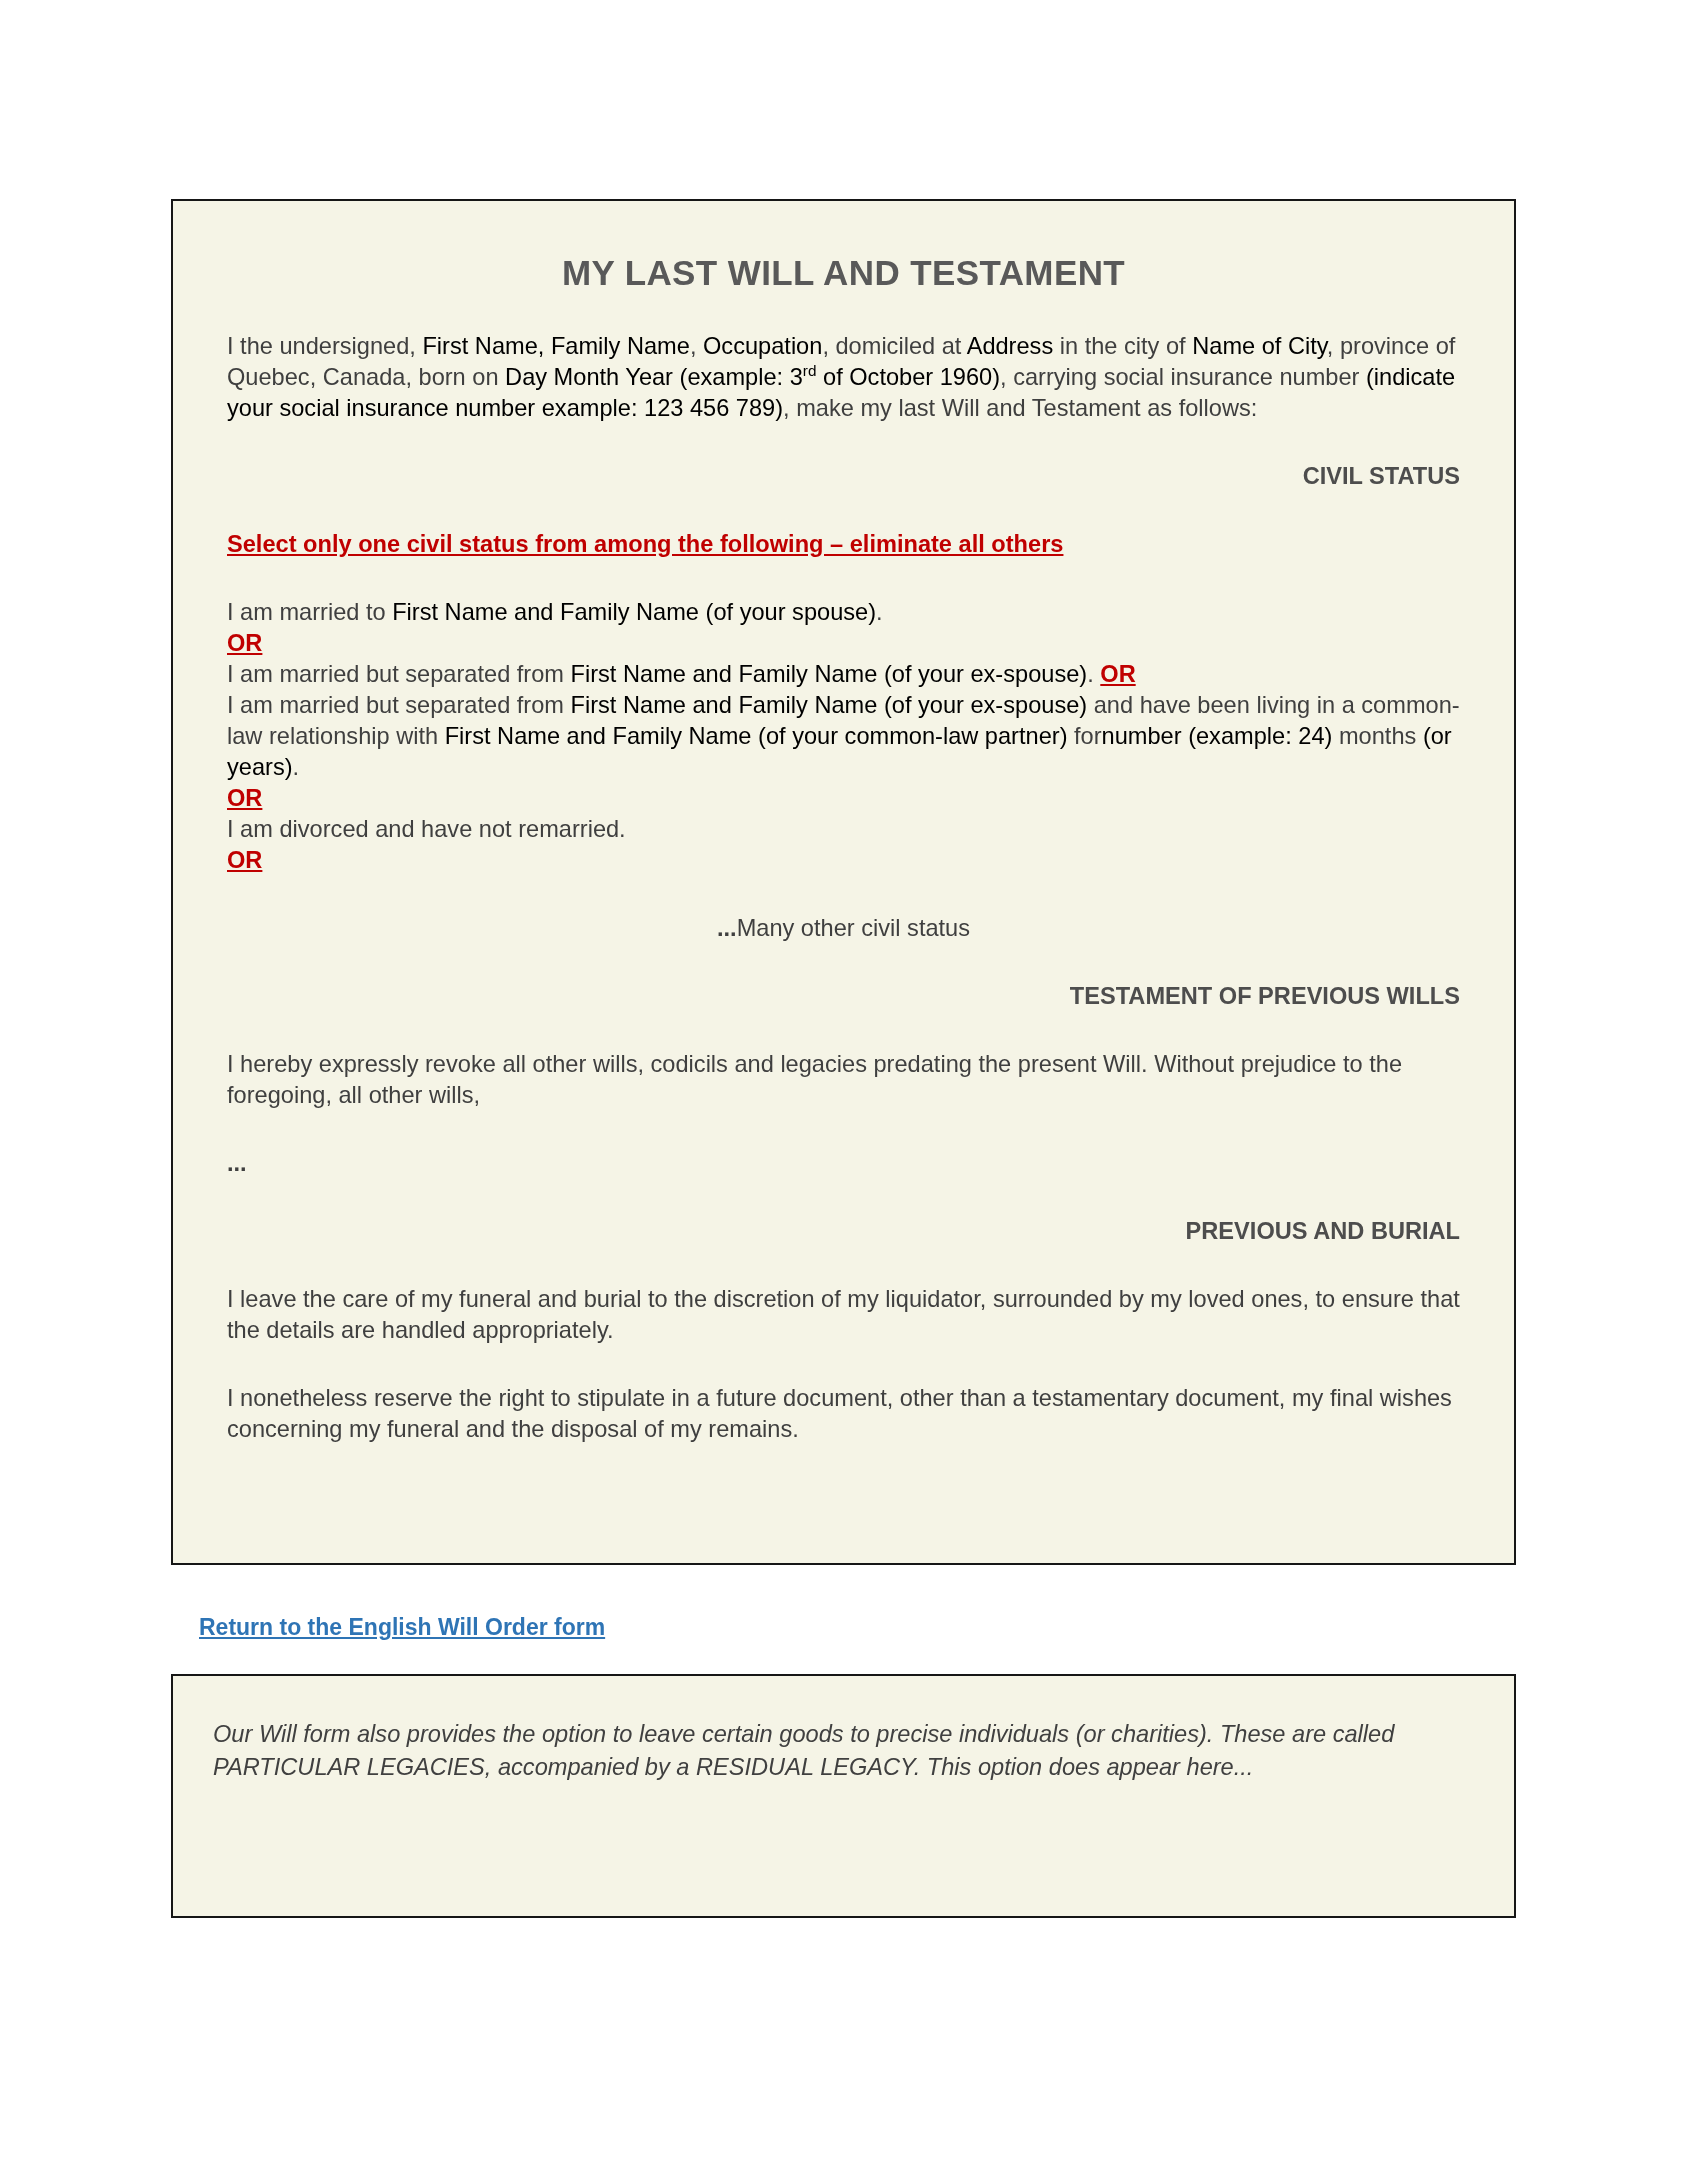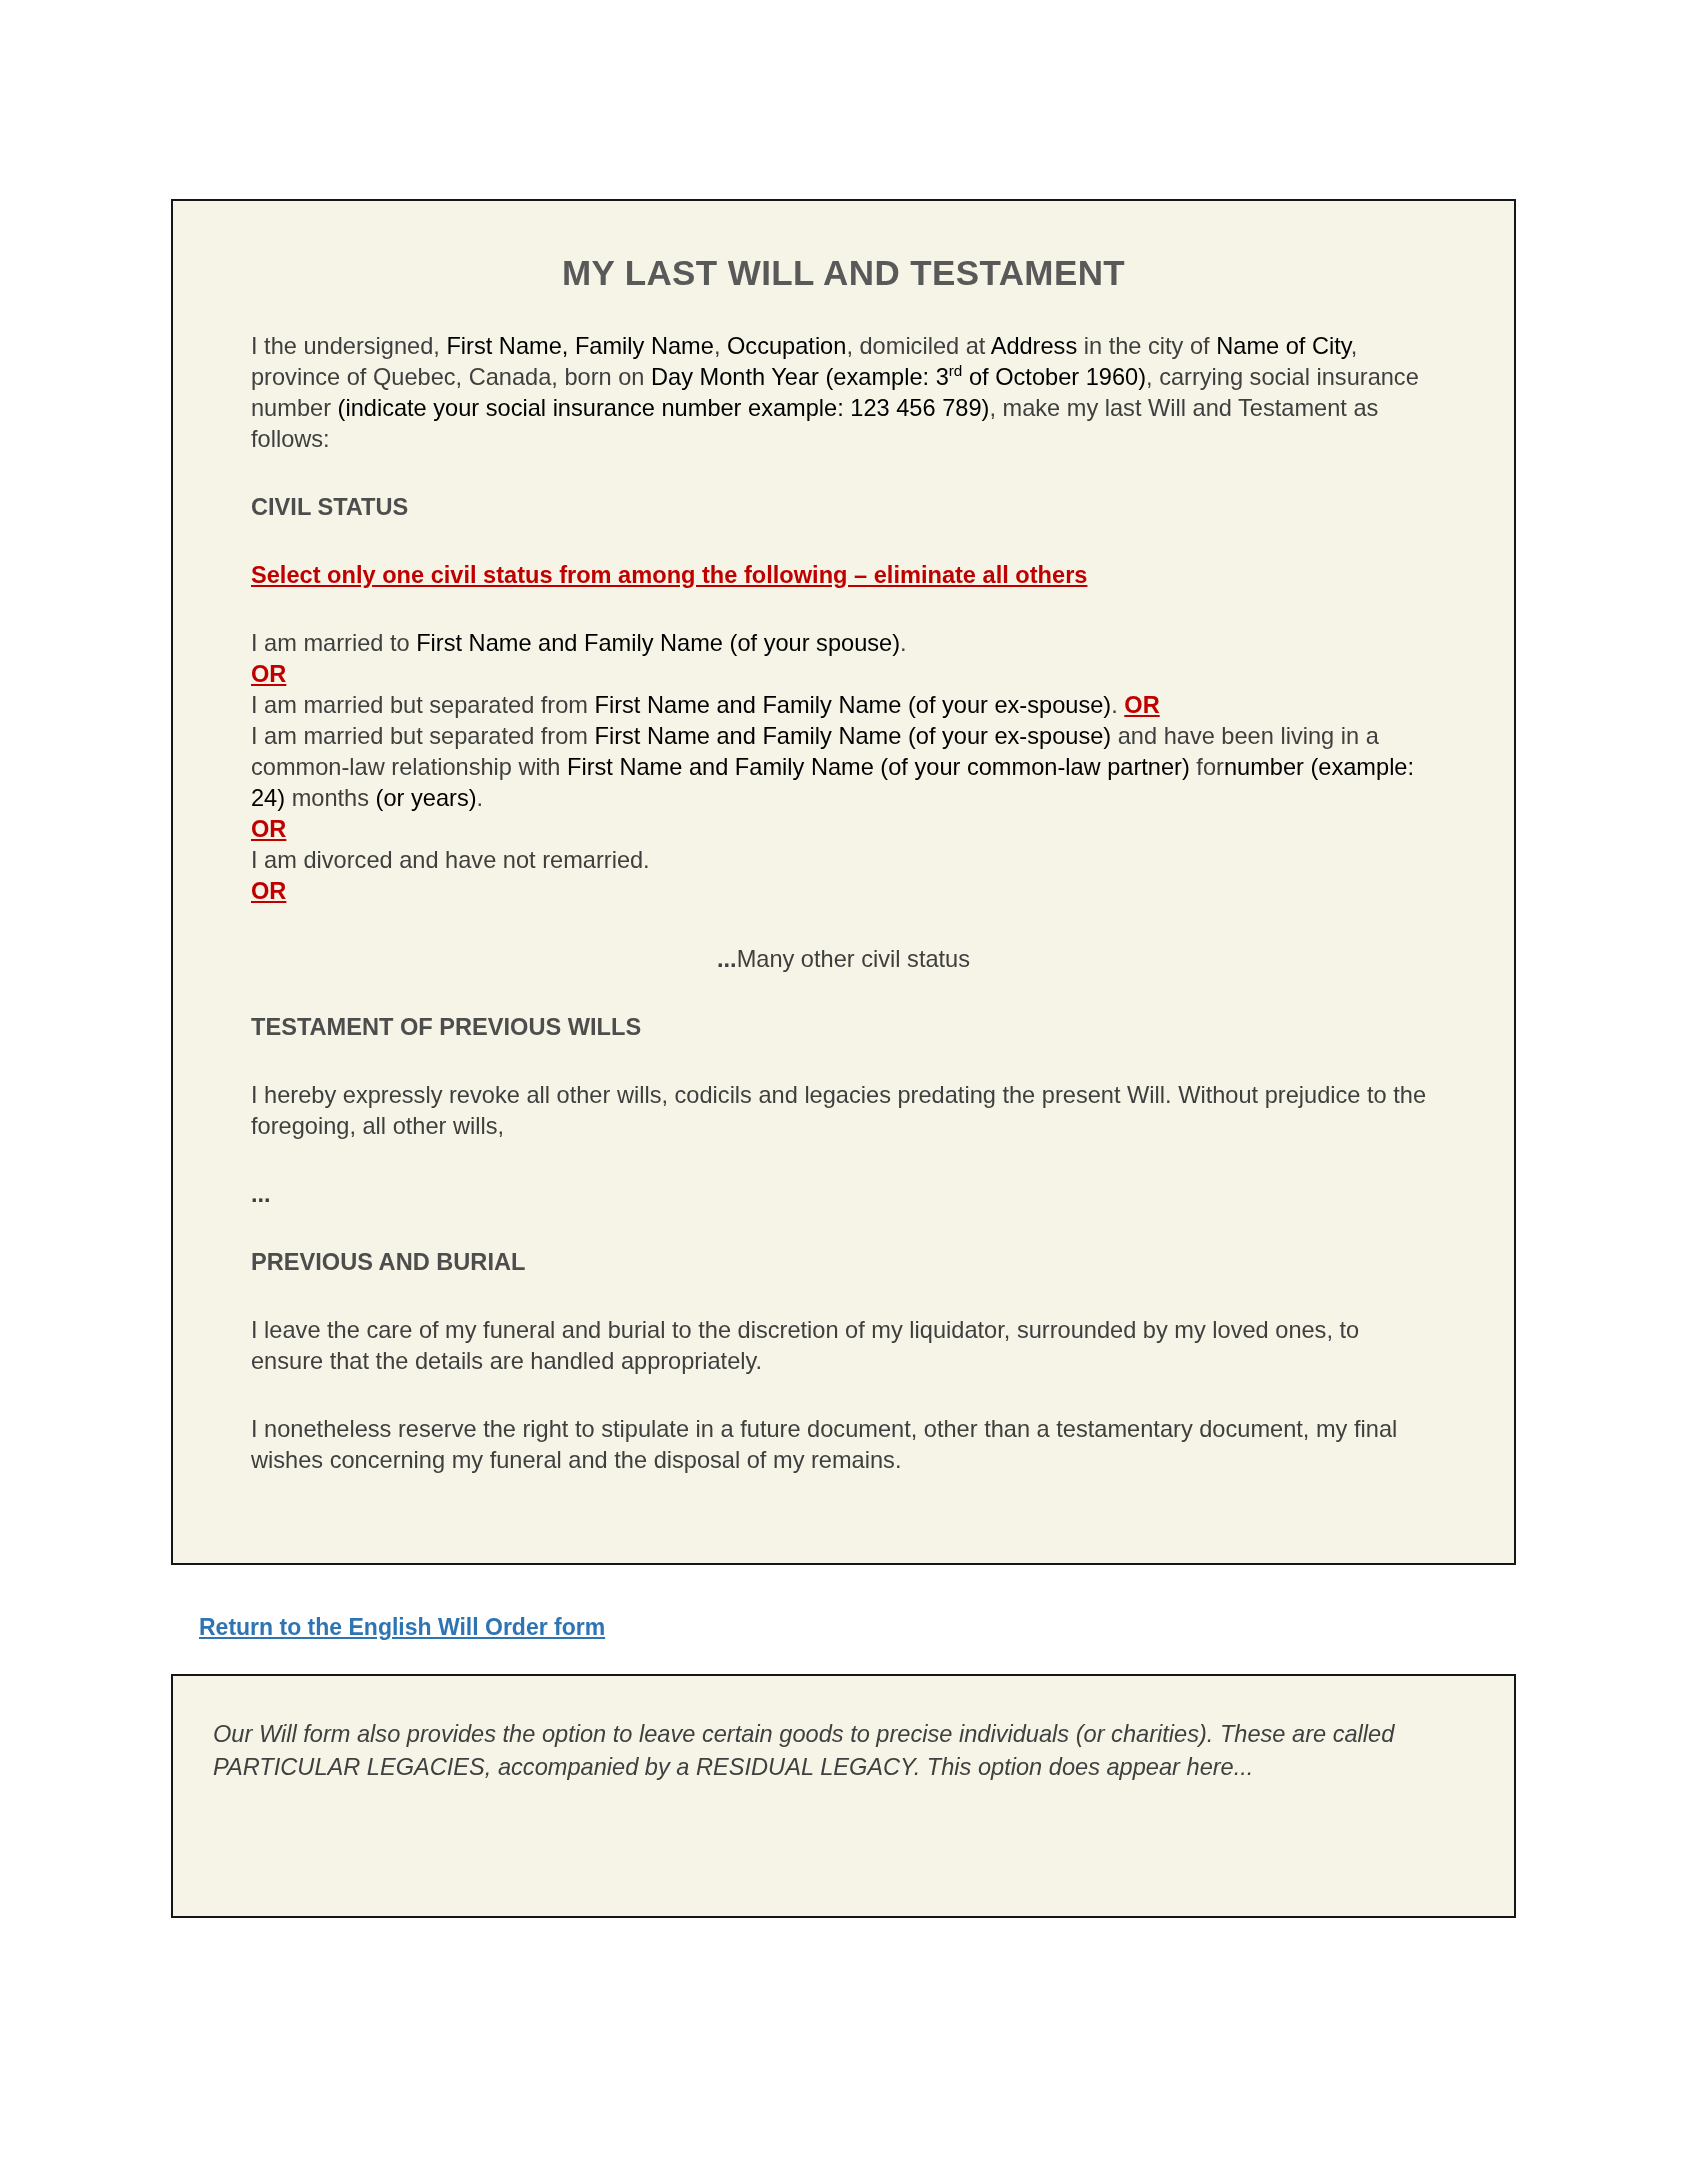--- a/index.html
+++ b/index.html
@@ -12,37 +12,37 @@
     color: #3f3f3f;
   }
   .will-box {
     position: absolute;
     left: 171px;
     top: 199px;
     width: 1345px;
     min-height: 1366px;
     background: #f5f4e6;
     border: 2.6px solid #161616;
-    padding: 51px 78px 52px;
+    padding: 51px 54px 52px;
   }
   .title {
     font-size: 35px;
     line-height: 42px;
     font-weight: bold;
     color: #595959;
     text-align: center;
     letter-spacing: 0.4px;
     margin-bottom: 35px;
   }
   .para {
     font-size: 23.6px;
     line-height: 31px;
     margin-top: 37px;
   }
-  .heading { font-weight: bold; color: #4d4d4d; }
+  .heading { font-weight: bold; color: #4d4d4d; text-align: right; }
   .options .option { margin: 0; font-size: 23.6px; line-height: 31px; }
   .centered { text-align: center; }
   .bold { font-weight: bold; }
   .t-red { color: #000000; }
   .t-redbu { color: #c00000; font-weight: bold; text-decoration: underline; }
   .t-b { font-weight: bold; }
   .t-sup { vertical-align: super; font-size: 0.65em; line-height: 0; }
   .return-link {
     position: absolute;
     left: 199px;

